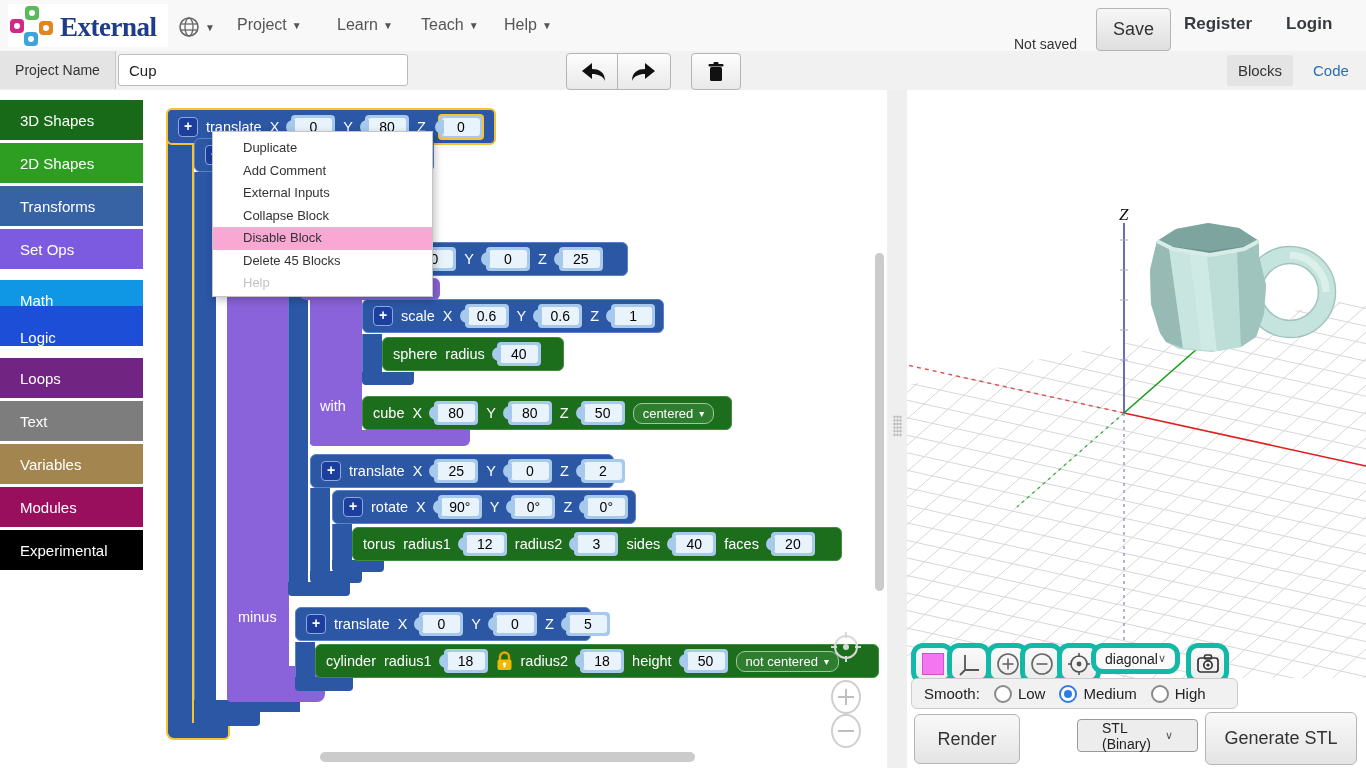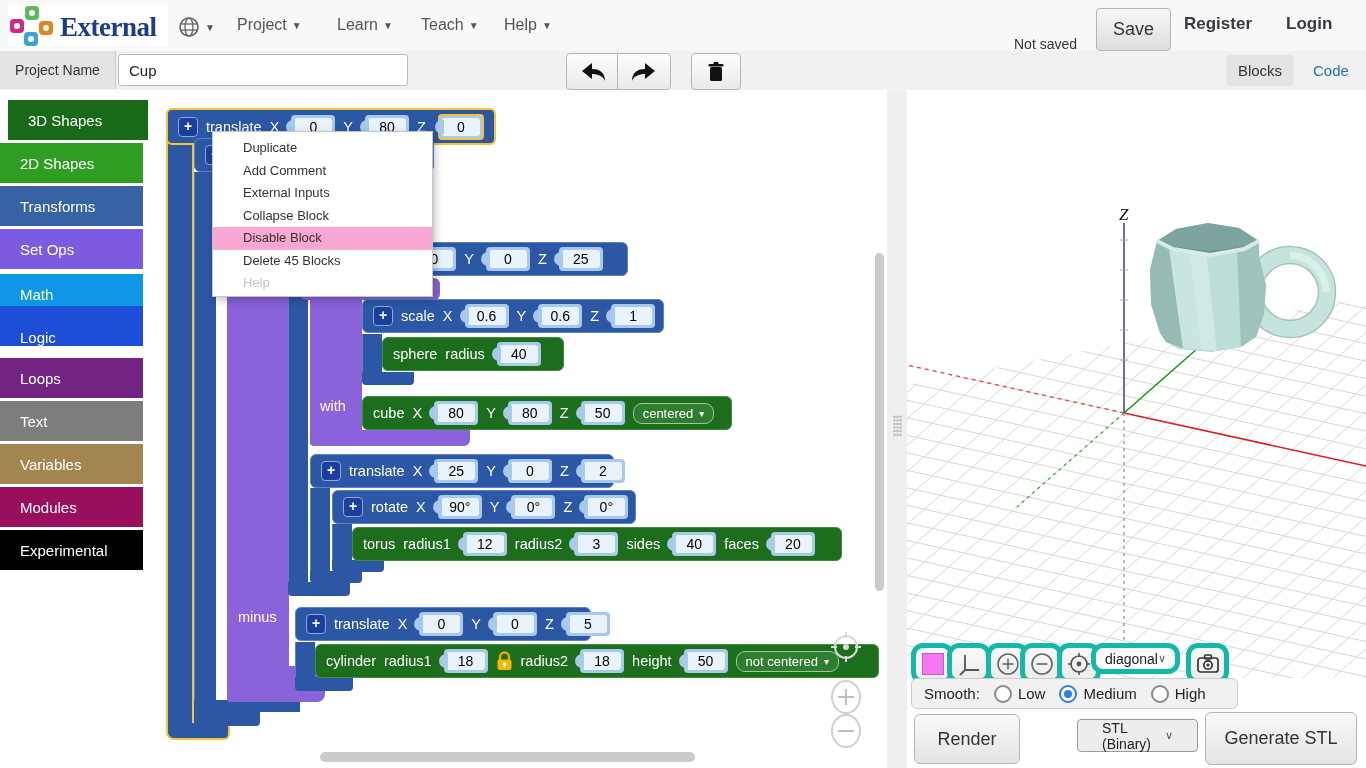--- a/index.html
+++ b/index.html
@@ -156,33 +156,33 @@
       <rect x="4" y="6" width="12" height="14" rx="1.5" fill="#111"></rect>
       <rect x="2.5" y="3" width="15" height="2.4" rx="1" fill="#111"></rect>
       <rect x="7.5" y="1" width="5" height="2.5" rx="1" fill="#111"></rect>
     </svg>
   </div>
   <div class="abs" id="tab-blocks">Blocks</div>
   <span class="abs" id="tab-code">Code</span>
 </div>
 
 <div class="abs" id="sidebar">
-  <div class="cat" style="top: 10px; background: rgb(24, 106, 24); margin-left: 8px;">
+  <div class="cat" style="top: 10px; background: rgb(24, 106, 24);">
       <span>3D Shapes</span>
     </div>
   <div class="cat" style="top: 53px; background: rgb(45, 158, 34);">
       <span>2D Shapes</span>
     </div>
   <div class="cat" style="top: 96px; background: rgb(55, 99, 165);">
       <span>Transforms</span>
     </div>
   <div class="cat" style="top: 139px; background: rgb(125, 91, 224);">
       <span>Set Ops</span>
     </div>
-  <div class="cat" style="top: 184px; background: rgb(15, 151, 230);">
+  <div class="cat" style="top: 190px; background: rgb(15, 151, 230);">
       <span>Math</span>
     </div>
   <div class="cat" style="top: 216px; background: #1d4ed8; align-items: flex-end;">
       <span>Logic</span>
     </div>
   <div class="cat" style="top: 268px; background: rgb(114, 36, 130);">
       <span>Loops</span>
     </div>
   <div class="cat" style="top: 311px; background: rgb(125, 125, 125);">
       <span>Text</span>

